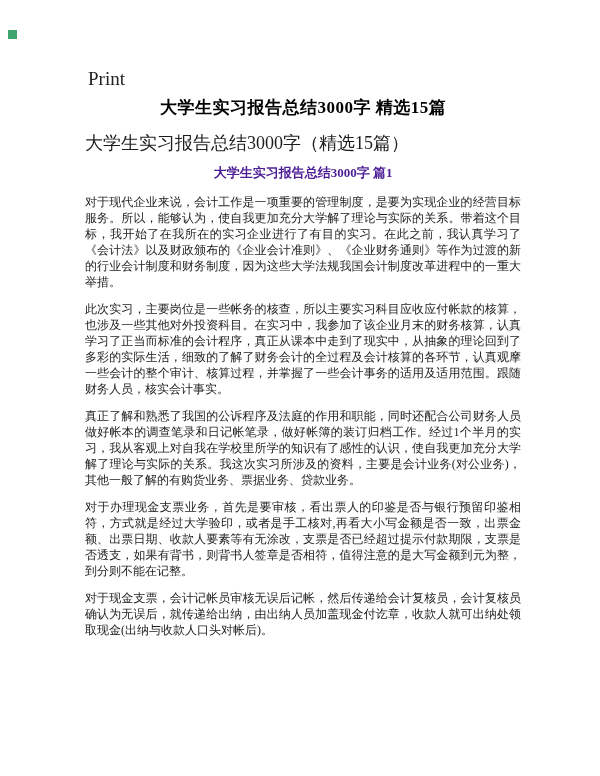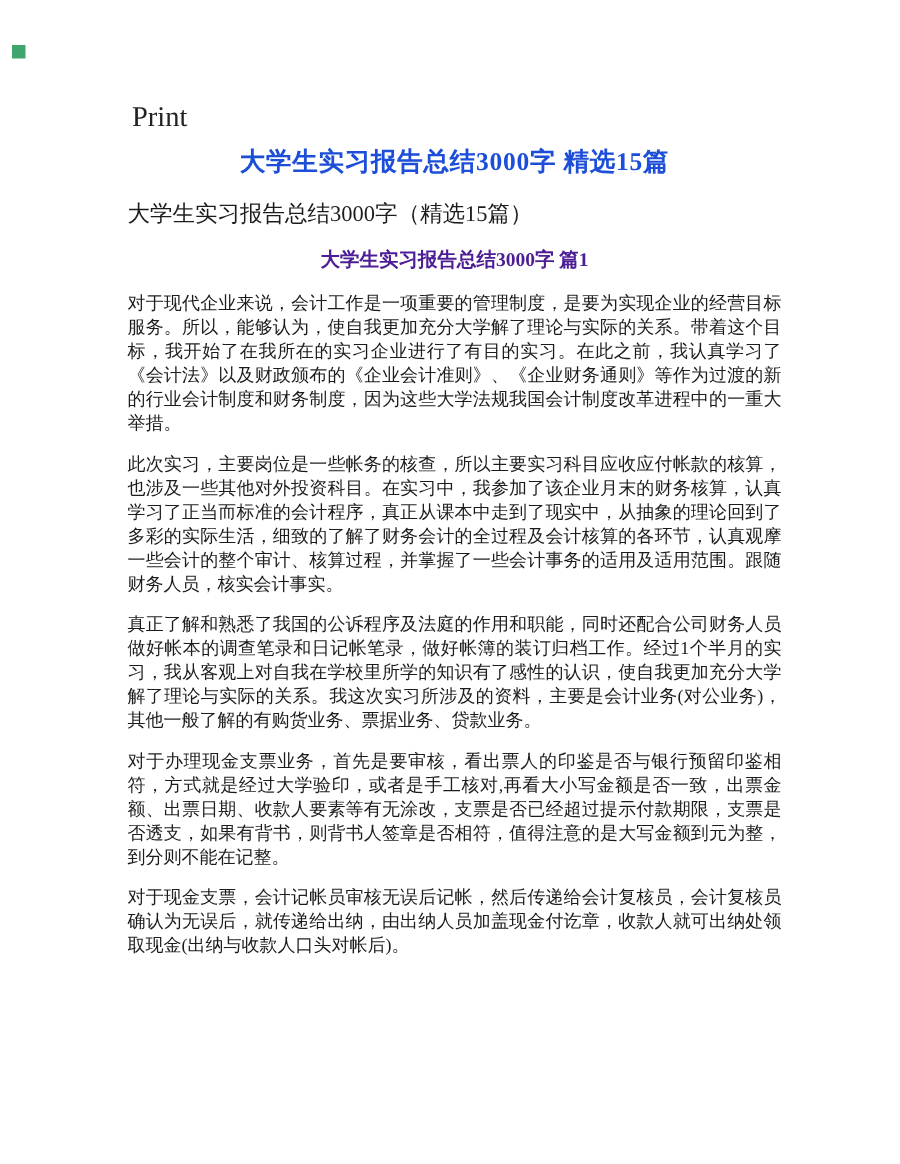--- a/index.html
+++ b/index.html
@@ -34,24 +34,24 @@
     top: 98px;
     width: 436px;
   }
   .doc-title {
     font-size: 17px;
     font-weight: bold;
     text-align: center;
     margin: 0 0 17px 0;
     letter-spacing: 0.5px;
     line-height: 20px;
-    color: #1d4ed8;
+    color: #000000;
   }
   .doc-subtitle {
-    font-size: 15px;
+    font-size: 18px;
     margin: 0 0 13px 0;
     line-height: 16px;
     font-family: Liberation Serif, serif;
   }
   .doc-heading {
     font-size: 13px;
     font-weight: bold;
     margin: 0 0 13px 0;
     line-height: 17px;
     color: #4c1d95;

